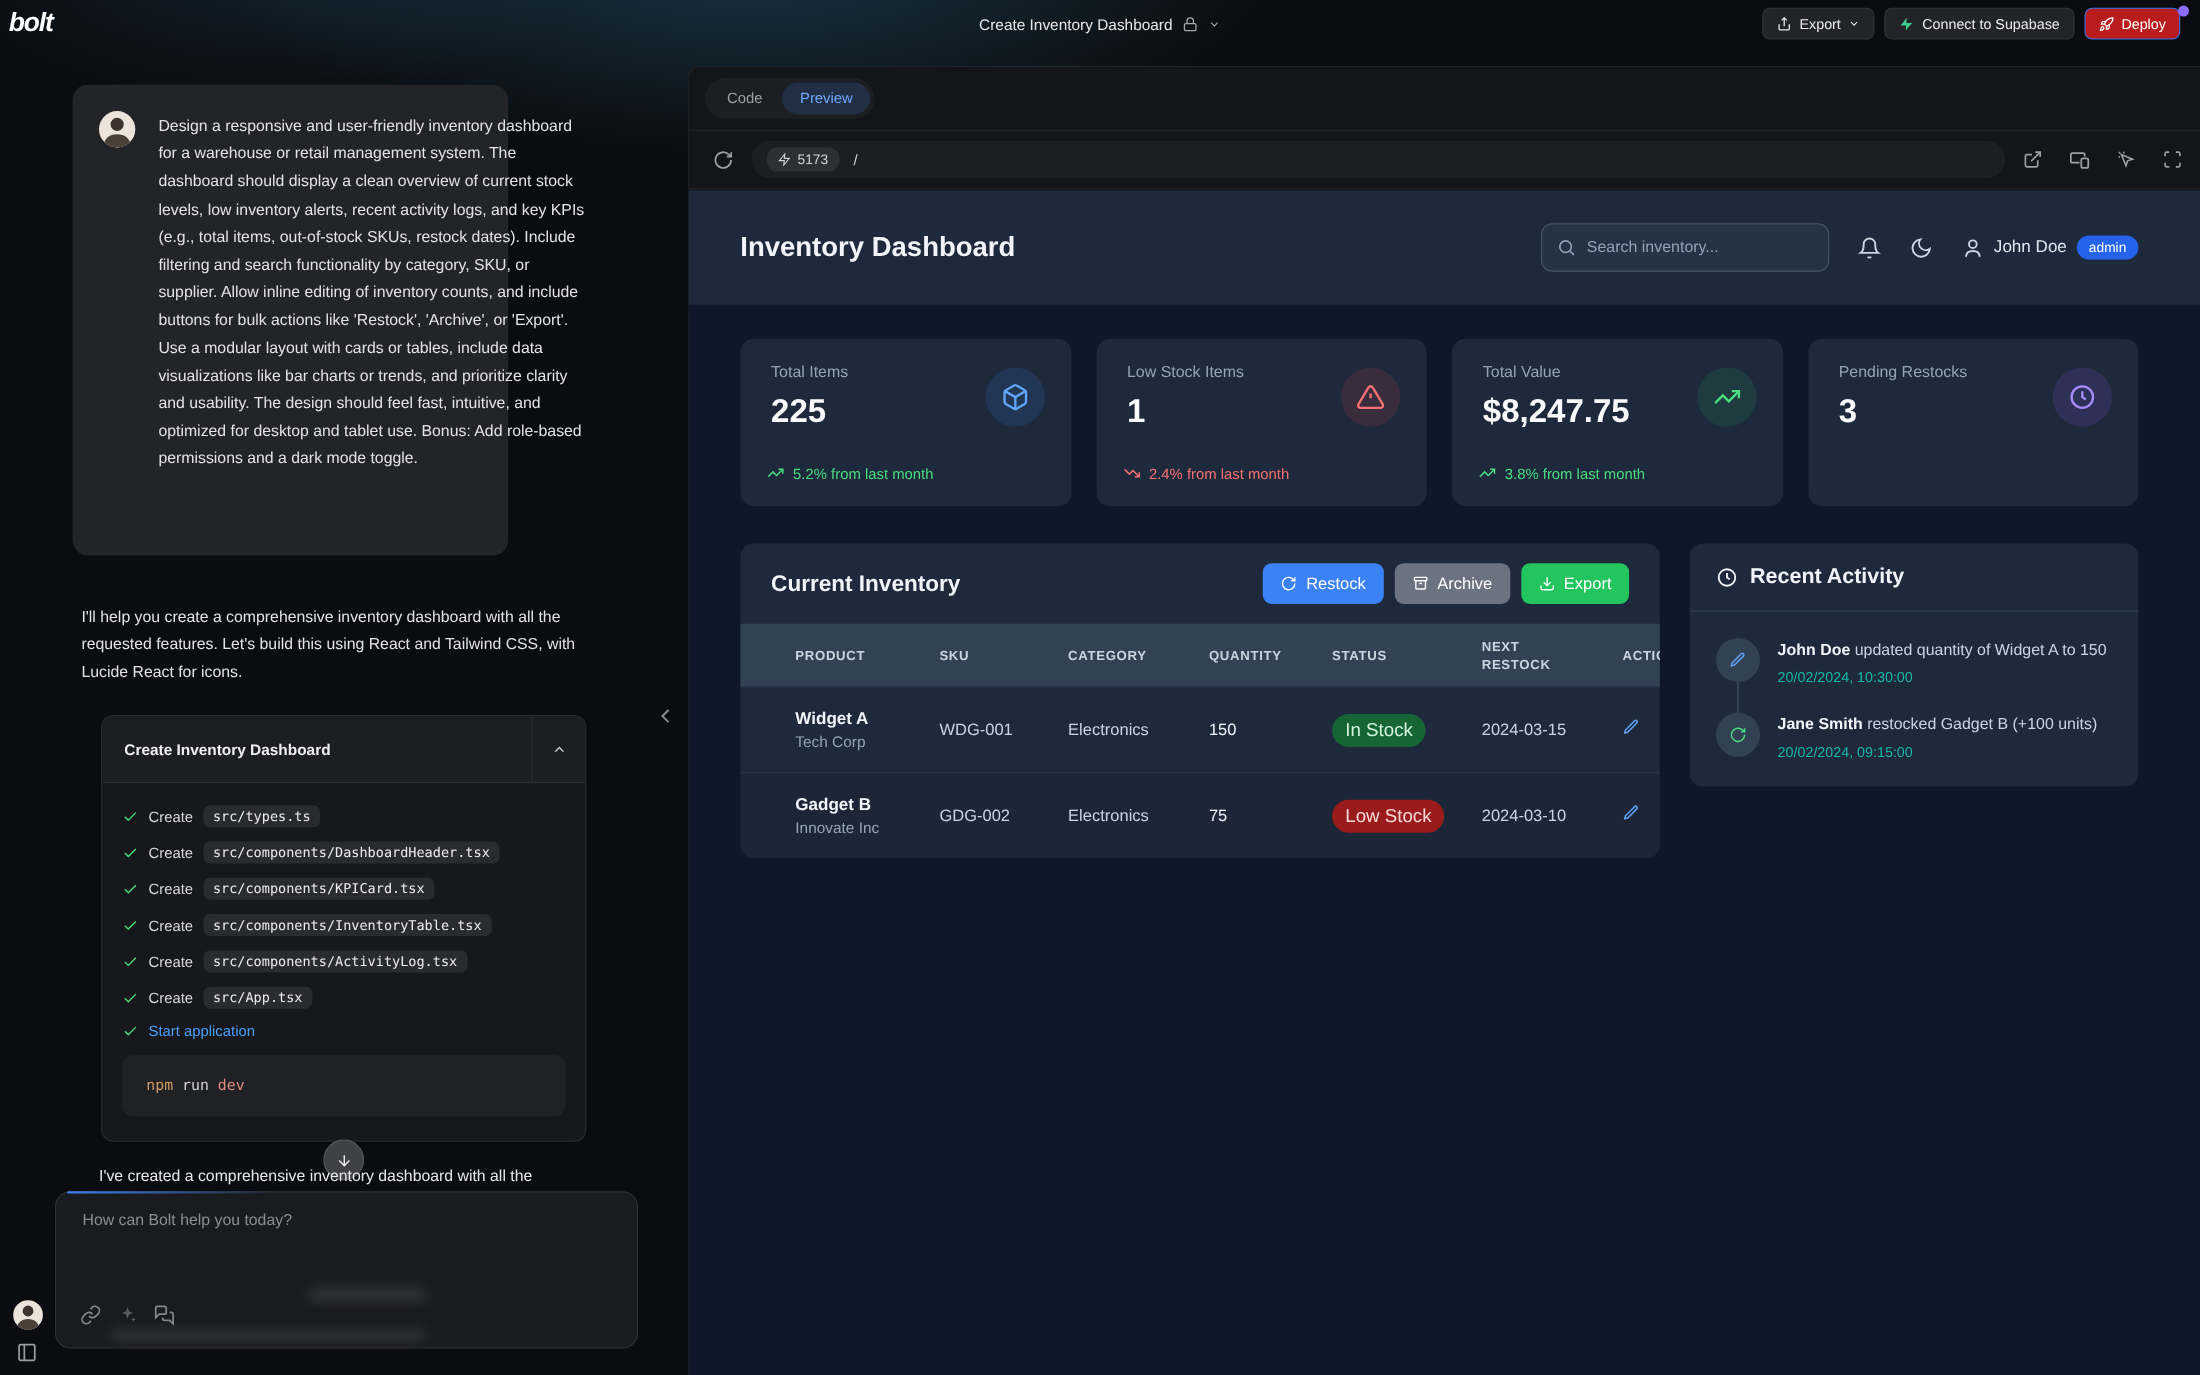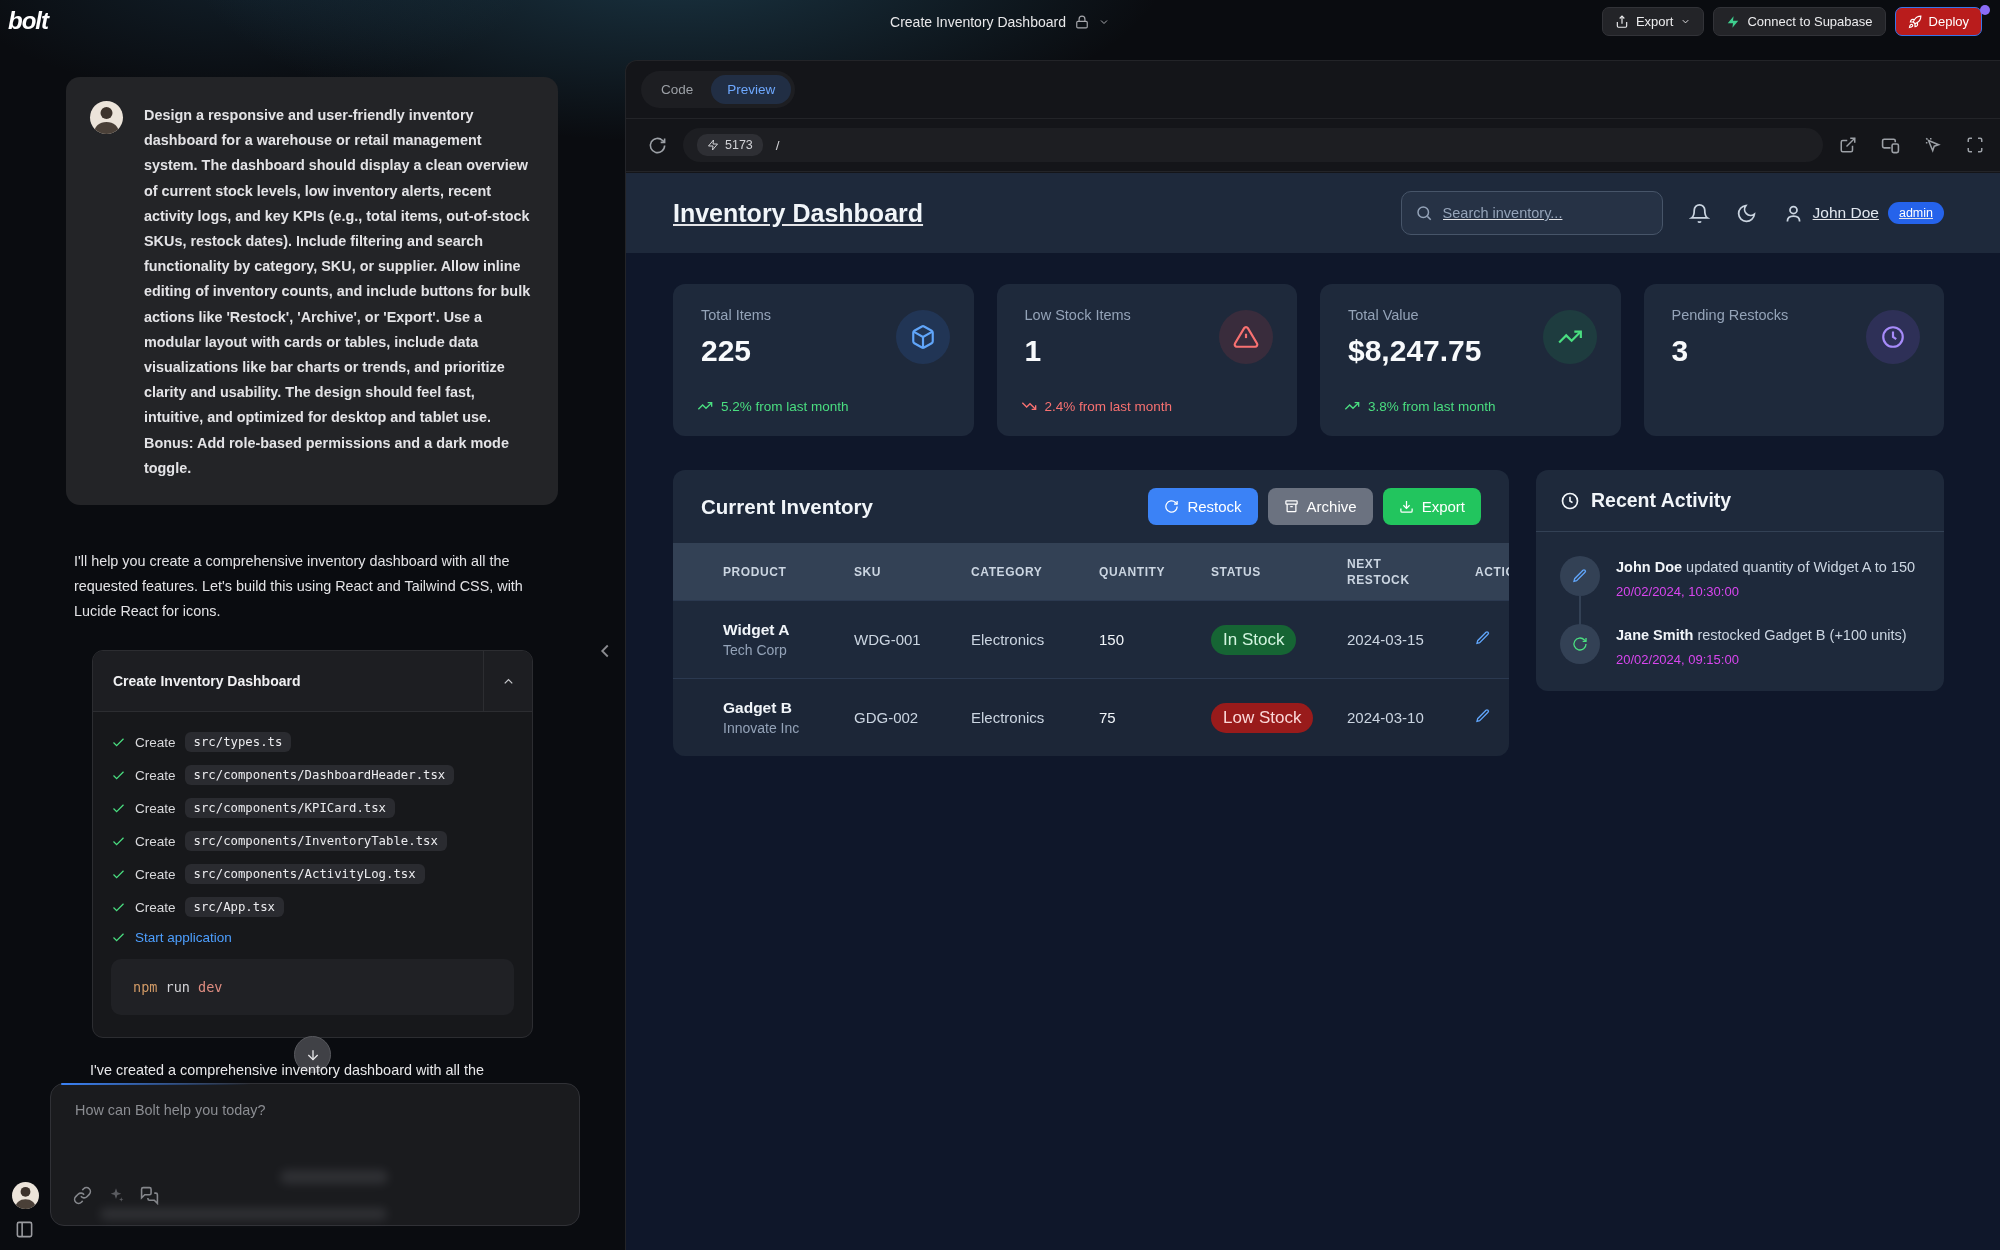--- a/index.html
+++ b/index.html
@@ -19,21 +19,21 @@
   .topbar { position:absolute; top:0; left:0; width:2000px; height:44px; display:flex; align-items:center; }
   .logo { position:absolute; left:8px; top:7px; font-size:24px; font-weight:800; font-style:italic; letter-spacing:-1px; color:#fff; }
   .doc-title { position:absolute; left:0; right:0; top:0; height:44px; display:flex; align-items:center; justify-content:center; gap:9px; color:#e8e8ea; font-size:14px; }
   .doc-title .icn { color:#a7a8ad; display:flex; }
   .tb-right { position:absolute; right:18px; top:7px; display:flex; gap:9px; align-items:center; }
   .tb-btn { display:flex; align-items:center; gap:7px; background:#232428; border:1px solid #323338; border-radius:7px; padding:6px 12px; font-size:13px; color:#ececee; cursor:pointer; }
   .tb-btn.deploy { background:#b91c1c; border-color:#3875ea; color:#fff; }
   .notif-dot { position:absolute; right:-9px; top:-3px; width:10px; height:10px; border-radius:50%; background:#8b6cf6; }
 
   
-  .user-card { position:absolute; left:66px; top:77px; width:492px; height:428px; background:#232427; border-radius:14px; padding:26px 28px 24px 26px;font-weight:bold; }
+  .user-card { position:absolute; left:66px; top:77px; width:396px; height:428px; background:#232427; border-radius:14px; padding:26px 28px 24px 26px; }
   .avatar { width:33px; height:33px; border-radius:50%; background:#ece4da; overflow:hidden; display:flex; align-items:flex-end; justify-content:center; flex:none; }
   .avatar svg { display:block; }
   .user-card .avatar { position:absolute; left:24px; top:24px; }
   .user-msg { margin-left:52px; width:392px; font-size:14.4px; line-height:25.2px; color:#e3e3e6; }
   .assist-intro { position:absolute; left:74px; top:549px; width:478px; font-size:14.4px; line-height:25.2px; color:#e3e3e6; }
 
   .artifact { position:absolute; left:92px; top:650px; width:441px; background:#17181b; border:1px solid #2c2d31; border-radius:11px; overflow:hidden; }
   .artifact-hd { display:flex; align-items:stretch; background:#1d1e22; border-bottom:1px solid #2c2d31; }
   .artifact-hd .t { flex:1; padding:22px 20px; font-size:14px; font-weight:700; color:#f0f0f2; }
   .artifact-hd .toggle { width:49px; display:flex; align-items:center; justify-content:center; border-left:1px solid #2c2d31; color:#c7c8cc; cursor:pointer; }
@@ -71,21 +71,21 @@
   .seg .tab { padding:7px 16px; border-radius:999px; font-size:13.5px; color:#9ca0a6; cursor:pointer; }
   .seg .tab.active { background:rgba(59,130,246,.16); color:#6ea8fe; }
   .url-row { height:54px; border-top:1px solid #232428; border-bottom:1px solid #232428; display:flex; align-items:center; padding:0 16px 0 22px; gap:16px; }
   .url-field { flex:1; height:34px; background:#1d1e22; border-radius:17px; display:flex; align-items:center; padding:0 14px; gap:13px; }
   .port-pill { display:flex; align-items:center; gap:6px; background:#2e2f34; border-radius:10px; padding:4px 10px; color:#d2d3d7; font-size:12.5px; }
   .url-path { color:#d2d3d7; font-size:13.5px; }
   .url-actions { display:flex; gap:24px; color:#9ca0a6; }
   .url-actions .ib, .reload { display:flex; cursor:pointer; color:#9ca0a6; }
 
   .viewport { position:absolute; left:0; top:112px; width:1375px; height:1078px; background:#0f172a; overflow:hidden; }
-  .dash-header { height:80px; background:#1e293b; display:flex; align-items:center; justify-content:space-between; padding:0 57px 0 47px;text-decoration:underline; }
+  .dash-header { height:104px; background:#1e293b; display:flex; align-items:center; justify-content:space-between; padding:0 57px 0 47px; }
   .dash-title { font-size:25px; font-weight:700; color:#f1f5f9; }
   .dash-right { display:flex; align-items:center; gap:26px; }
   .search-box { width:262px; height:44px; background:#33415566; border:1px solid #475569; border-radius:10px; display:flex; align-items:center; padding:0 13px; gap:10px; color:#94a3b8; }
   .search-box input { flex:1; background:transparent; border:none; outline:none; font-family:"Liberation Sans",sans-serif; font-size:14.5px; color:#e2e8f0; }
   .search-box input::placeholder { color:#94a3b8; }
   .hd-icon { color:#cbd5e1; display:flex; cursor:pointer; }
   .user-chip { display:flex; align-items:center; gap:9px; color:#cbd5e1; }
   .user-chip .nm { font-size:15.5px; color:#e2e8f0; }
   .role-badge { background:#2563eb; color:#fff; font-size:12.5px; border-radius:999px; padding:4px 11px; }
 
@@ -131,21 +131,21 @@
   .act-hd { display:flex; align-items:center; gap:11px; padding:19px 24px; border-bottom:1px solid #334155; color:#f1f5f9; }
   .act-hd .t { font-size:19.5px; font-weight:700; }
   .act-body { padding:24px; }
   .act-item { display:flex; gap:16px; position:relative; }
   .act-item + .act-item { margin-top:25px; }
   .act-ic { width:40px; height:40px; border-radius:50%; background:#334155; display:flex; align-items:center; justify-content:center; flex:none; z-index:1; }
   .act-ic.pencil { color:#60a5fa; } .act-ic.refresh { color:#4ade80; }
   .act-line { position:absolute; left:19px; top:40px; width:2px; height:36px; background:#334155; }
   .act-txt { font-size:14.5px; color:#cbd5e1; line-height:21px; padding-top:1px; }
   .act-txt b { color:#f1f5f9; }
-  .act-time { font-size:13px; color:#d946ef; margin-top:6px; }
+  .act-time { font-size:13px; color:#14b8a6; margin-top:6px; }
 </style>
 </head>
 <body>
 
 <div class="topbar">
   <div class="logo">bolt</div>
   <div class="doc-title">
     <span>Create Inventory Dashboard</span>
     <span class="icn">
         <svg width="14" height="14" viewBox="0 0 24 24" fill="none" stroke="currentColor" stroke-width="2">

